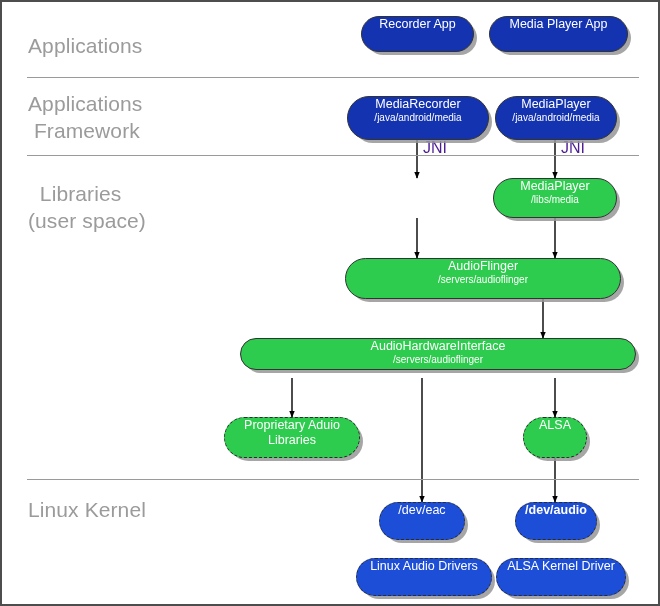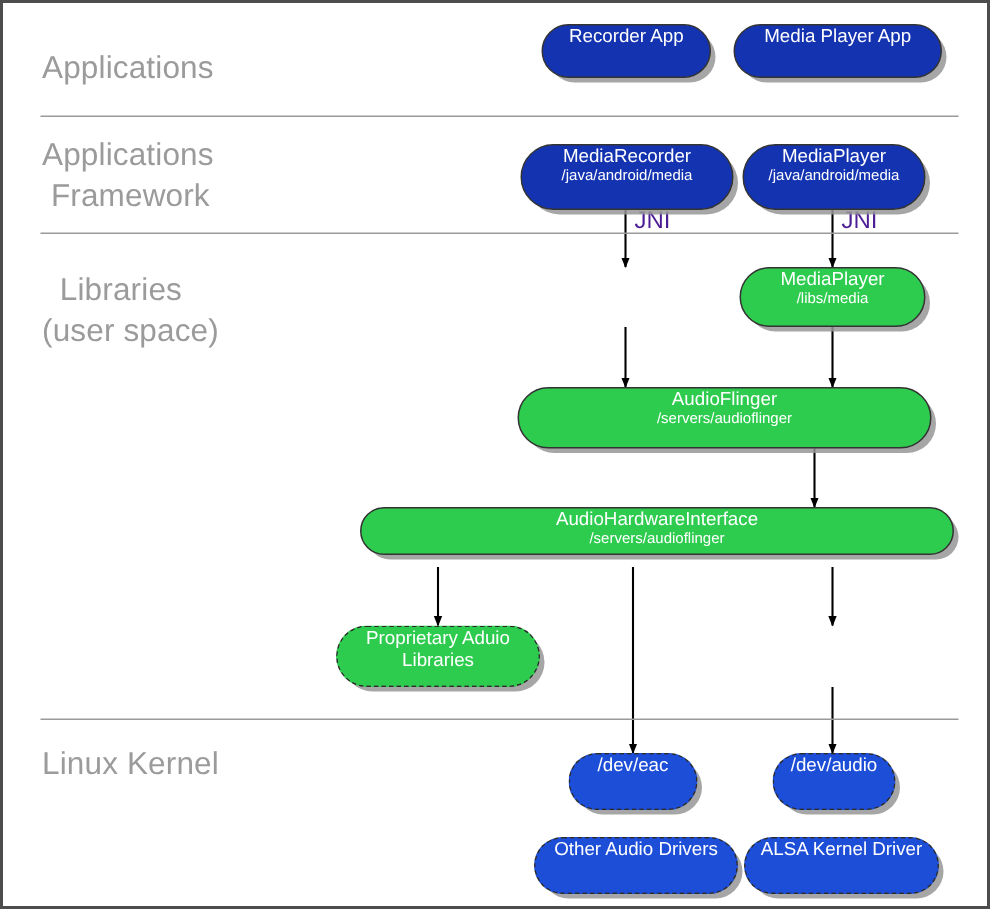--- a/index.html
+++ b/index.html
@@ -149,30 +149,33 @@
 
   <div class="node green two-line" style="left:238px; top:336px; width:396px; height:32px;">
     <span class="title">AudioHardwareInterface</span>
     <span class="sub">/servers/audioflinger</span>
   </div>
 
   <div class="node green dashed wrap" style="left:222px; top:415px; width:136px; height:41px;">
     <span class="title">Proprietary Aduio Libraries</span>
   </div>
 
+  <div class="node green dashed" style="left:521px; top:415px; width:64px; height:41px;">
+    <span class="title">ALSA</span>
+  </div>
 
   <div class="node red dashed" style="left:377px; top:500px; width:86px; height:38px;">
     <span class="title">/dev/eac</span>
   </div>
 
-  <div class="node red dashed" style="left:513px; top:500px; width:82px; height:38px;">
+  <div class="node red dashed" style="left:513px; top:500px; width:82px; height:38px;font-weight:bold;">
     <span class="title">/dev/audio</span>
   </div>
 
   <div class="node red dashed" style="left:354px; top:556px; width:136px; height:38px;">
-    <span class="title">Other Audio Drivers</span>
+    <span class="title">Linux Audio Drivers</span>
   </div>
 
   <div class="node red dashed" style="left:494px; top:556px; width:130px; height:38px;">
     <span class="title">ALSA Kernel Driver</span>
   </div>
 
 </div>
 
 </body></html>

